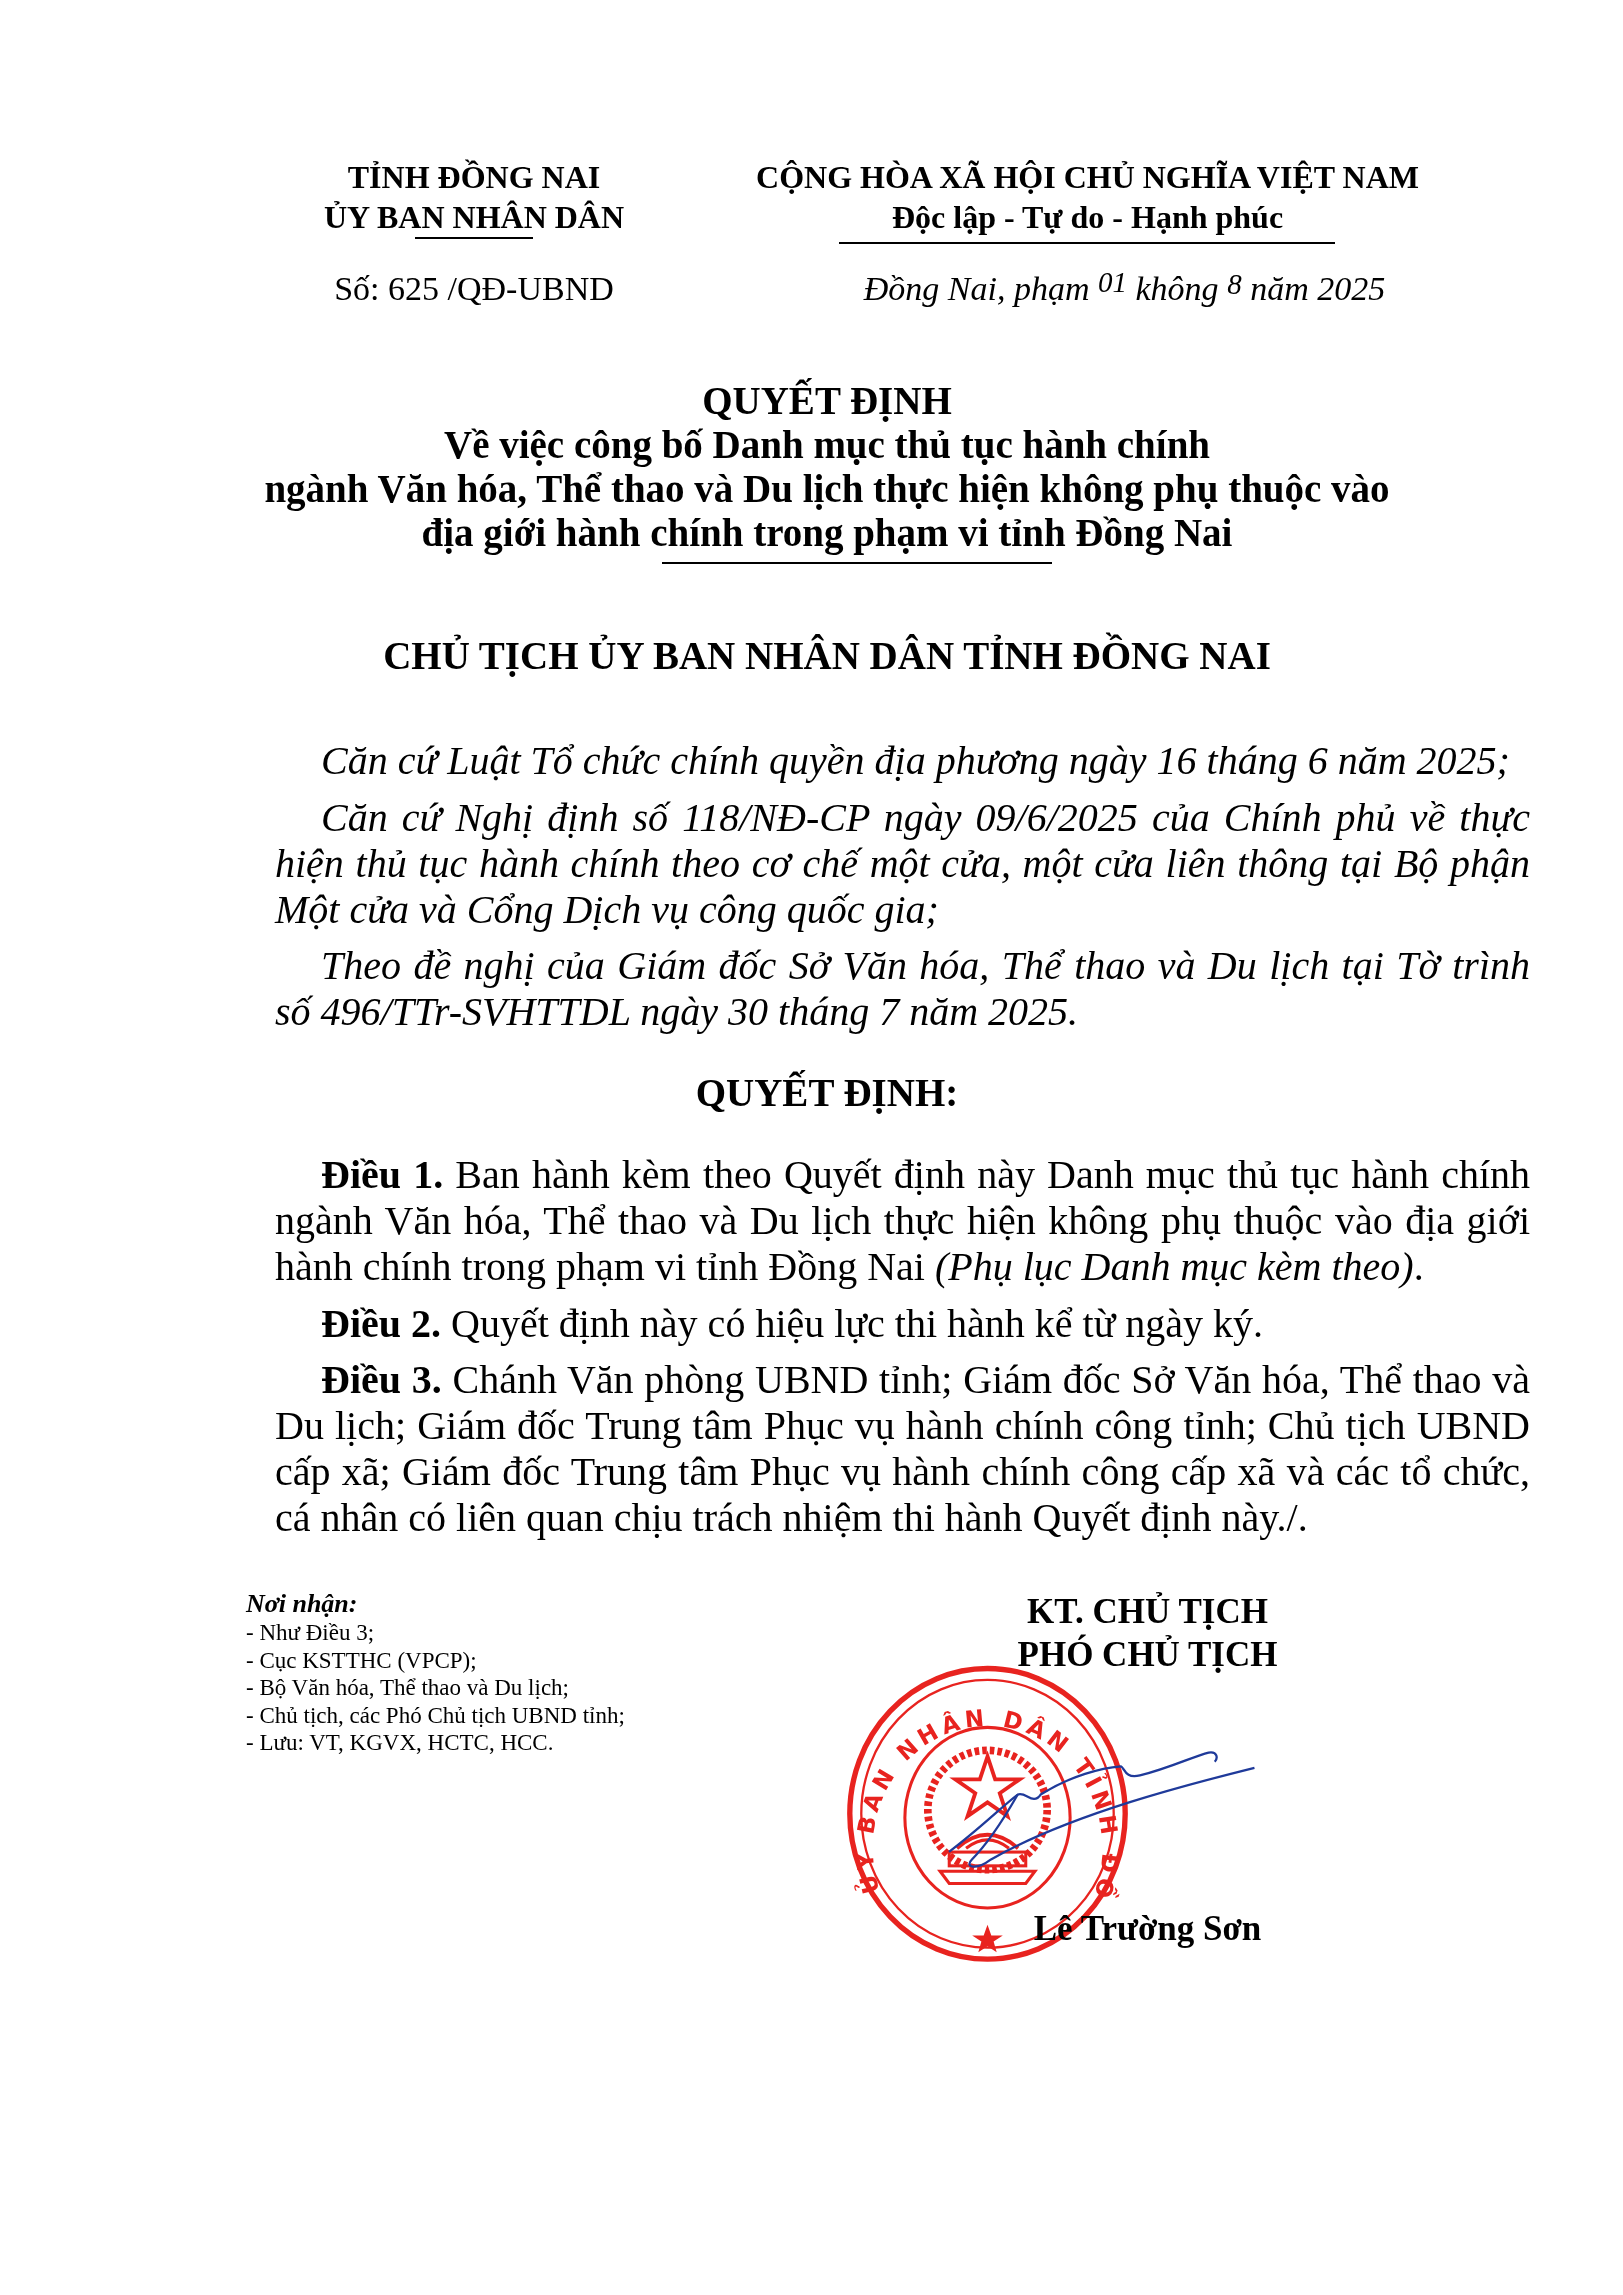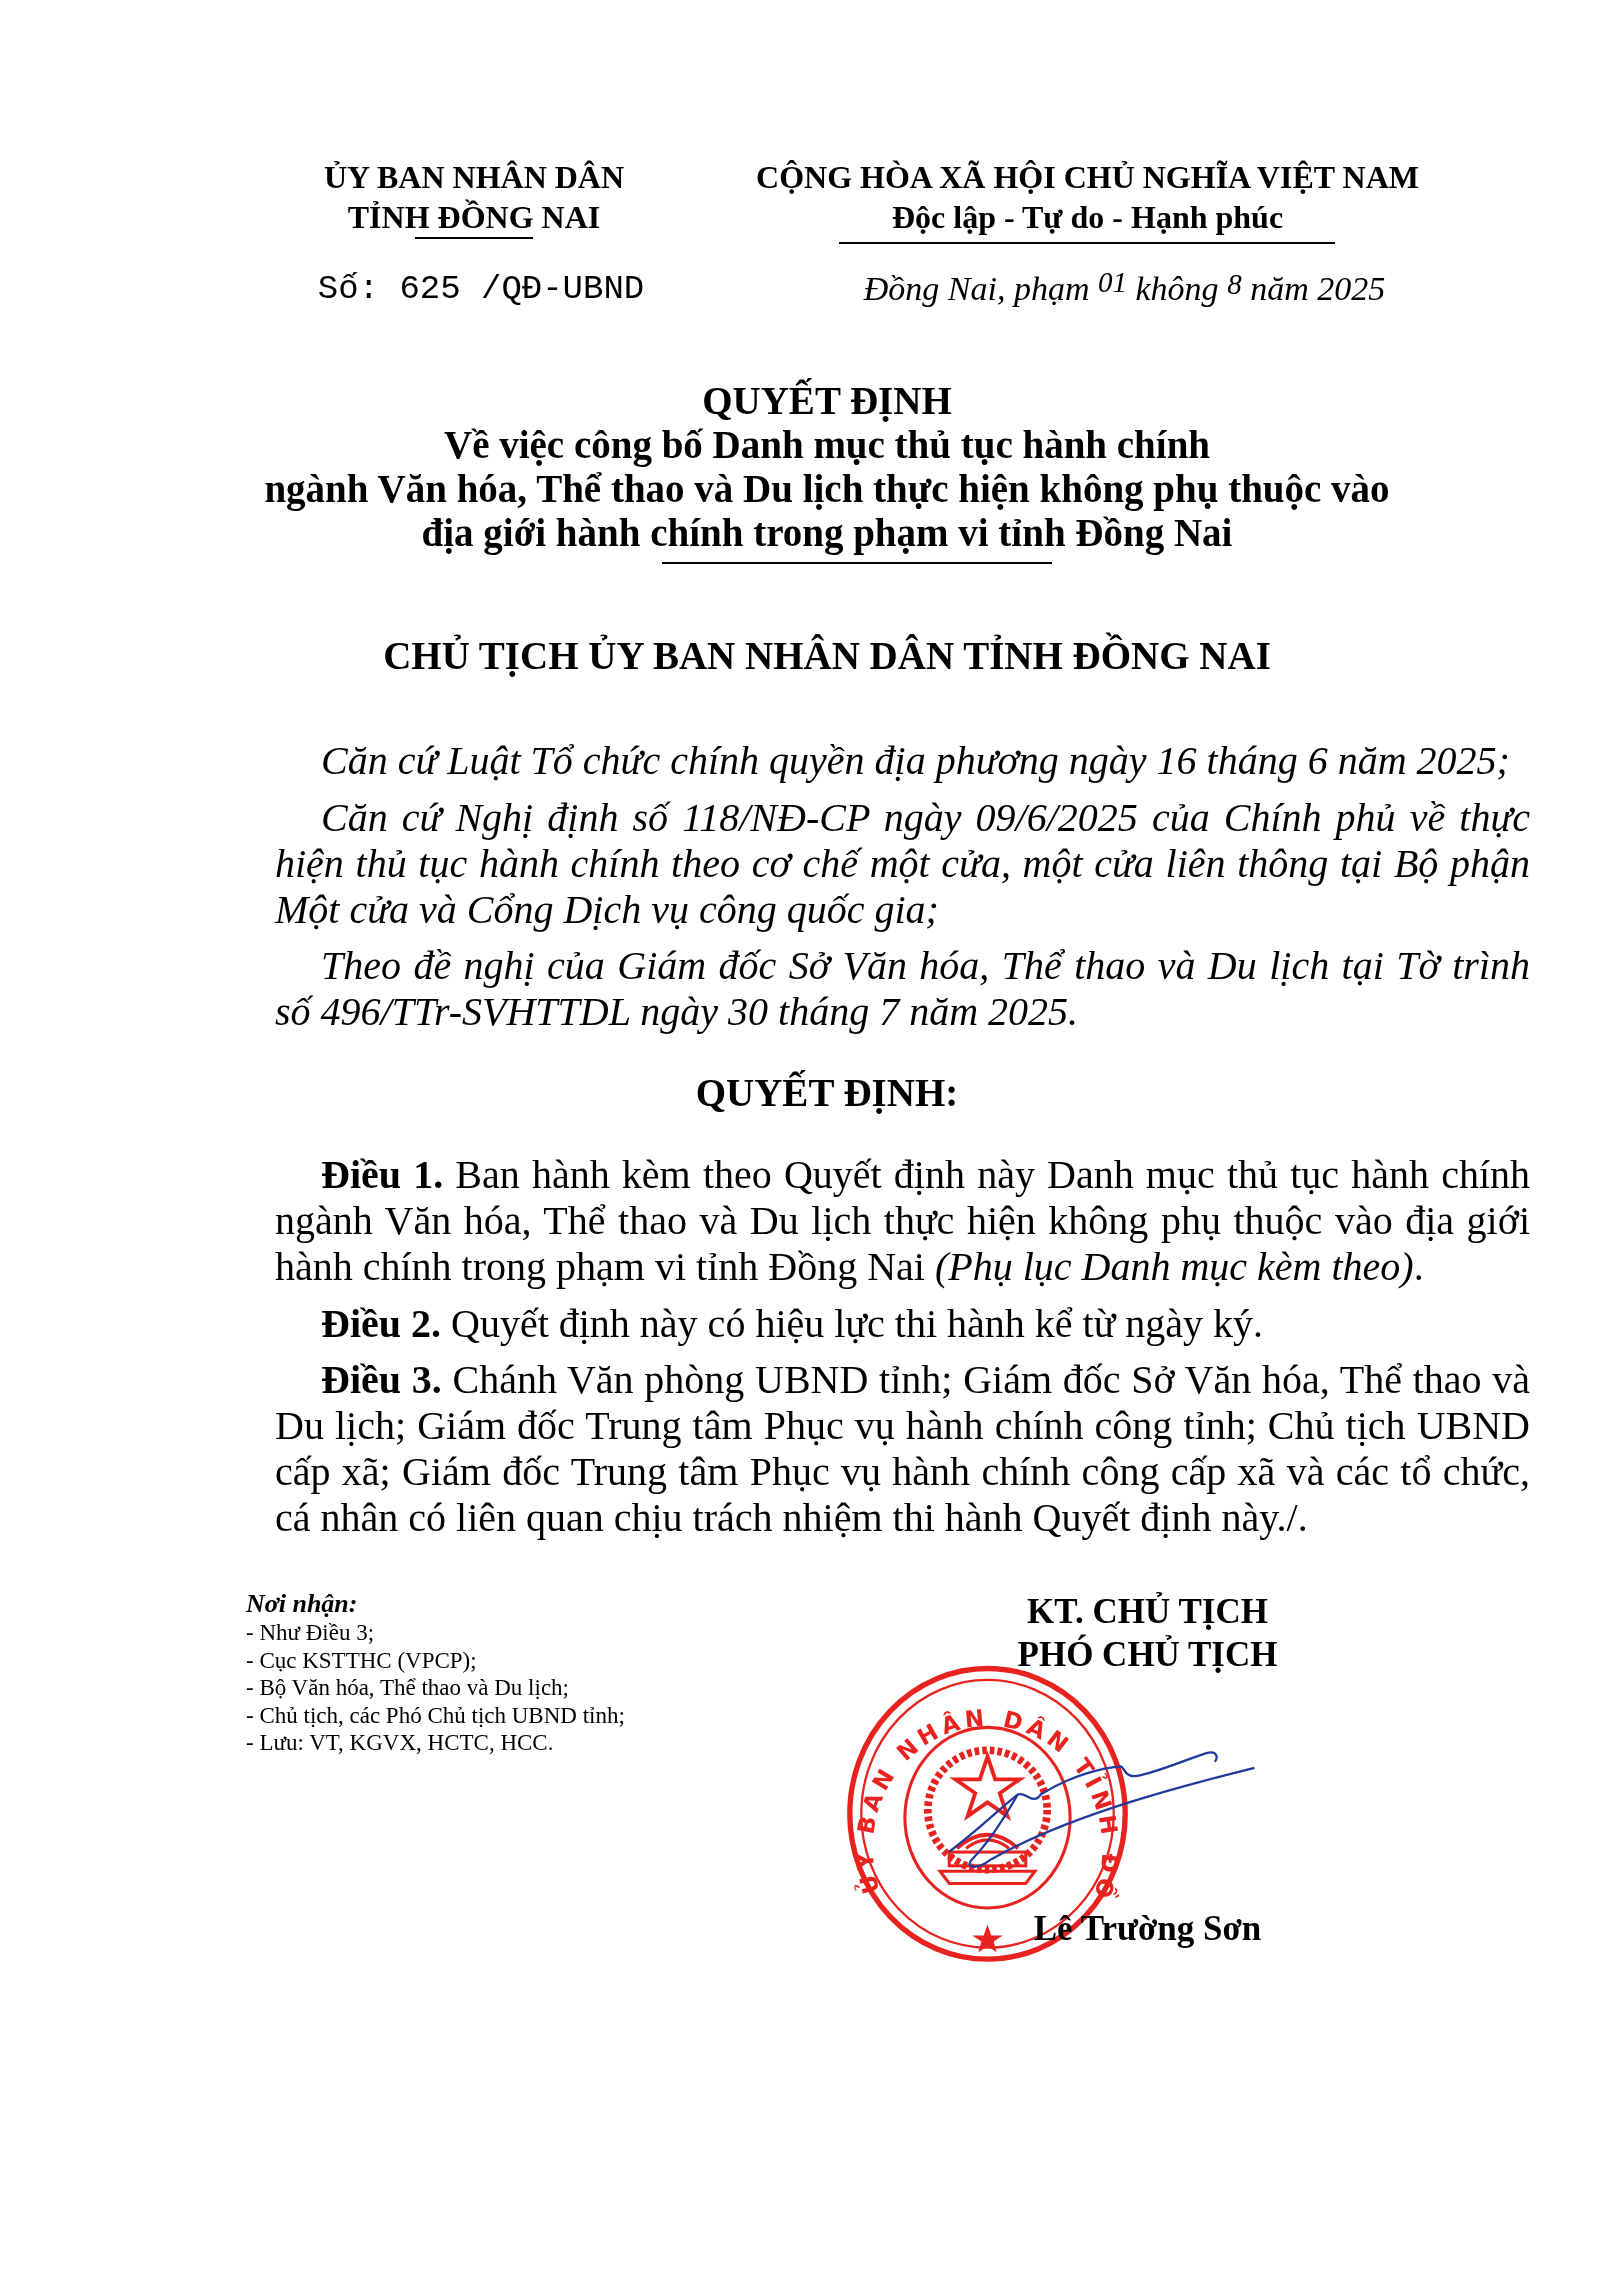--- a/index.html
+++ b/index.html
@@ -17,25 +17,25 @@
   .b { font-weight: bold; }
   .recip { font-size: 23px; line-height: 27.5px; }
   .recip-title { font-size: 26px; font-style: italic; font-weight: bold; line-height: 31px; }
   .sig-title { font-size: 35px; font-weight: bold; line-height: 43px; }
   .stamp-text { font-family: "DejaVu Sans", sans-serif; font-weight: bold; fill: #e8231f; font-size: 30px; }
 </style>
 </head>
 <body>
 
 <div class="abs center" style="left:260px; top:157px; width:428px;">
+  <div class="hdr">TỈNH ĐỒNG NAI</div>
   <div class="hdr">ỦY BAN NHÂN DÂN</div>
-  <div class="hdr">TỈNH ĐỒNG NAI</div>
 </div>
 <div class="rule" style="left:415px; top:237px; width:118px;"></div>
-<div class="abs center hdr-sub" style="left:267px; top:269px; width:428px;font-family:Liberation Mono, monospace;">Số: 625   /QĐ-UBND</div>
+<div class="abs center hdr-sub" style="left:260px; top:269px; width:428px;">Số: 625   /QĐ-UBND</div>
 
 <div class="abs center" style="left:682px; top:157px; width:811px;">
   <div class="hdr">CỘNG HÒA XÃ HỘI CHỦ NGHĨA VIỆT NAM</div>
   <div class="hdr">Độc lập - Tự do - Hạnh phúc</div>
 </div>
 <div class="rule" style="left:839px; top:242px; width:496px;"></div>
 <div class="abs center ital hdr-sub" style="left:719px; top:269px; width:811px; white-space:pre;"><span>Đồng Nai, phạm </span><span style="font-size:29px; position:relative; top:-7.7px;">01</span><span> không </span><span style="font-size:29px; position:relative; top:-6.1px;">8</span><span> năm 2025</span></div>
 
 <div class="abs center" style="left:230px; top:379px; width:1194px;">
   <div class="title">QUYẾT ĐỊNH</div>

